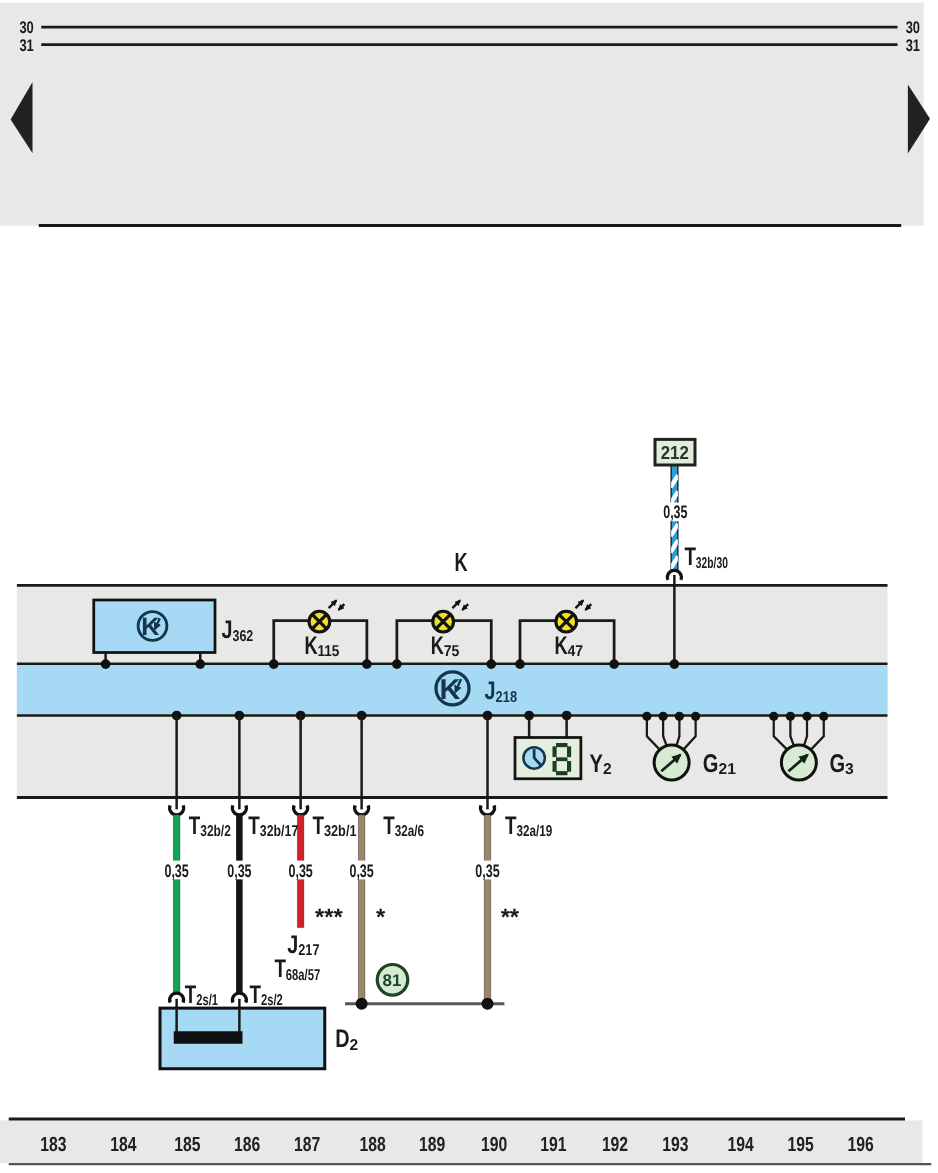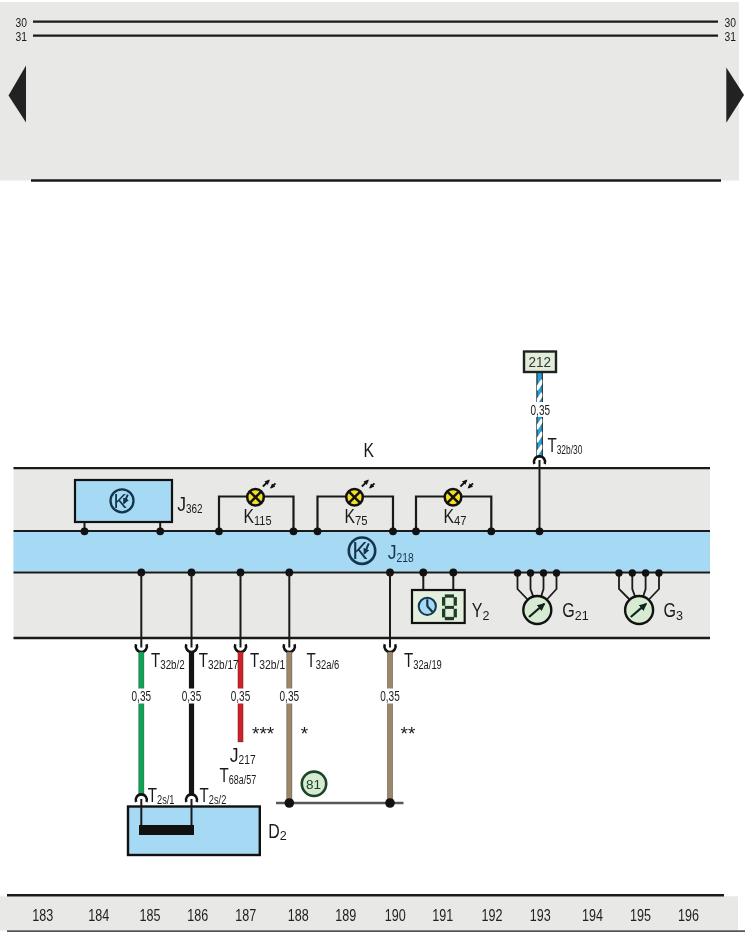--- a/index.html
+++ b/index.html
@@ -1,16 +1,16 @@
 <!DOCTYPE html>
 <html><head>
 <meta charset="utf-8">
 <style>
 html,body{margin:0;padding:0;background:#fff;}
-#wrap{position:relative;width:750px;height:938px;overflow:hidden;}
+#wrap{position:relative;width:750px;height:938px;overflow:hidden;font-weight:bold;}
 text{font-family:"Liberation Sans",sans-serif;fill:#1a1a1a;}
 .l{font-size:20.5px;}
 .s{font-size:12.5px;}
 .n{font-size:16.3px;fill:#222;}
 .t{font-size:13.5px;}
 .c{font-size:14.5px;}
 </style>
 </head>
 <body>
 <div id="wrap">

